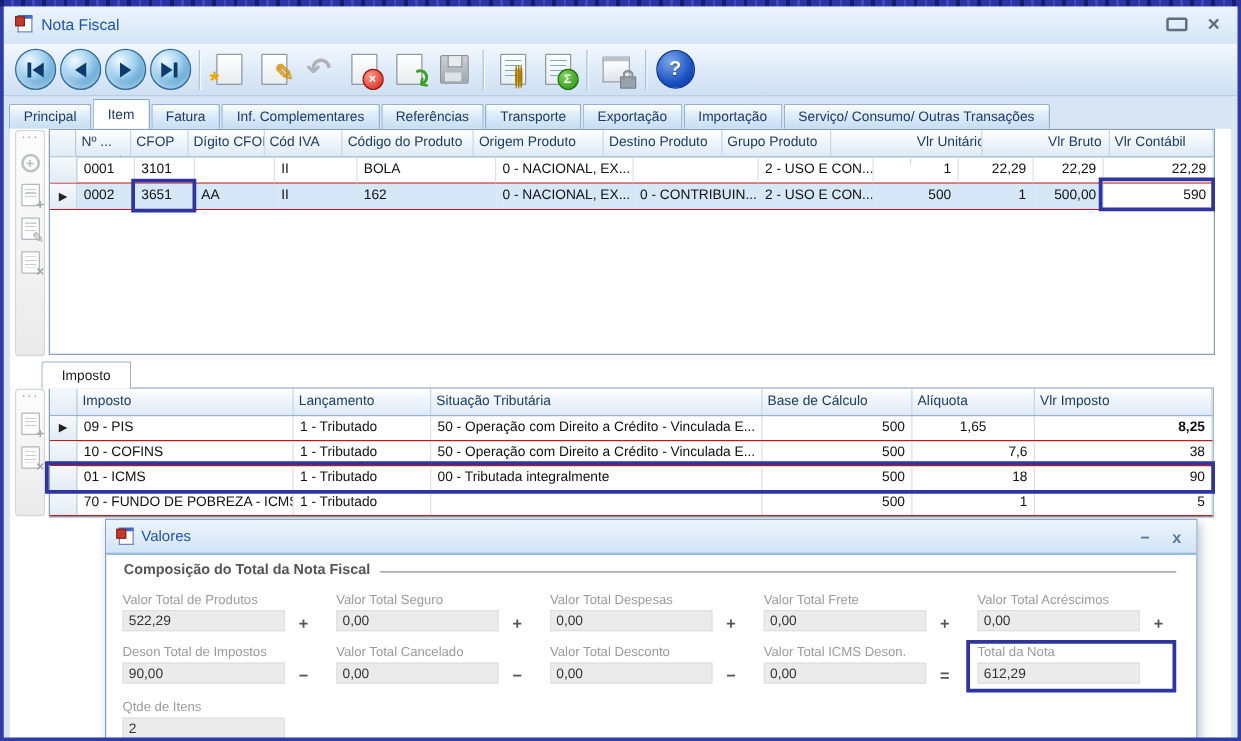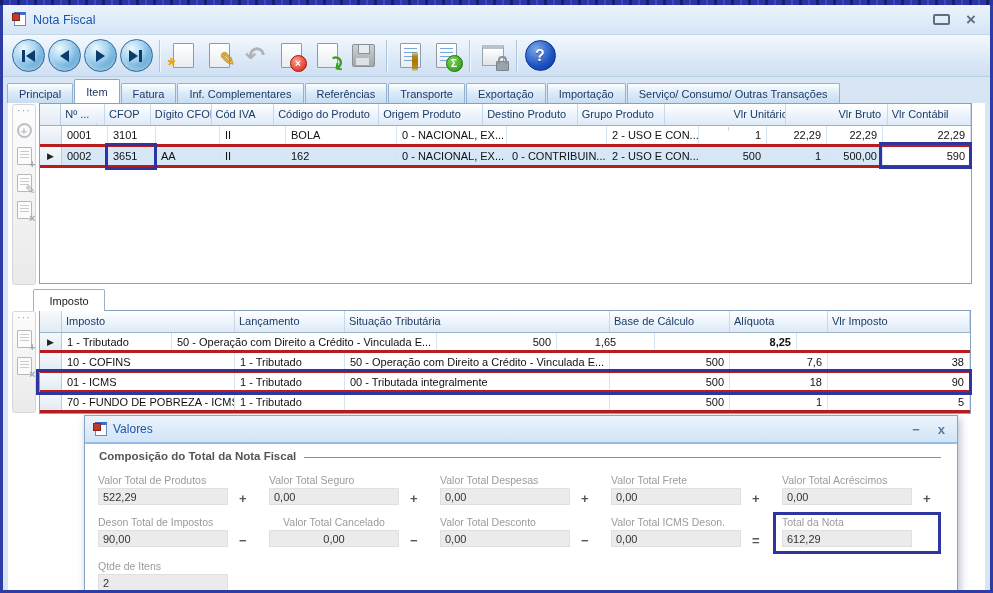--- a/index.html
+++ b/index.html
@@ -66,21 +66,21 @@
          display:flex;align-items:center;justify-content:center;box-sizing:border-box}
   .mdoc{width:13px;height:16px;background:#fcfcfc;border:1px solid #b4b8bc;border-radius:1px;position:relative}
   .mdoc::before{content:"";position:absolute;left:2px;right:2px;top:3px;height:9px;background:repeating-linear-gradient(#c8ccd0 0 1px,transparent 1px 3px)}
   .mdoc .b{position:absolute;right:-5px;bottom:-6px;color:#a2a6aa;font-size:11px;font-weight:bold;font-style:normal}
   .mdoc .p{font-size:12px}
   
   .grid{position:absolute;background:#fff;border:1px solid #86a0c0;box-sizing:border-box}
   .g-head{display:flex;height:22px;background:linear-gradient(#ffffff,#eaf2fb 60%,#dfeaf7);border-bottom:1px solid #9ab2cc;box-sizing:border-box}
   .g-hcell{font-size:11px;color:#1c3c64;padding:4px 4px 0;border-right:1px solid #c6d8ea;box-sizing:border-box;white-space:nowrap;overflow:hidden;display:flex}
   .g-hcell .sort{margin-left:auto;font-size:8px;color:#3a5a7a;padding-top:2px}
-  .g-row{display:flex;border-bottom:3px solid #b91c1c;box-sizing:border-box}
+  .g-row{display:flex;border-bottom:1px solid #b91c1c;box-sizing:border-box}
   .g-cell{font-size:11px;color:#101010;padding:3px 5px 0;border-right:1px solid #d6e4f2;box-sizing:border-box;white-space:nowrap;overflow:hidden}
   .g-cell.num{text-align:right}
   .rowhdr{background:linear-gradient(#f6f9fc,#e2ebf4);border-right:1px solid #b8cce0;display:flex;align-items:center;justify-content:center;
           color:#222;font-size:9px;box-sizing:border-box}
   .imp-tab{position:absolute;left:30px;top:186px;width:72px;height:22px;background:#fff;border:1px solid #9ab2cc;border-bottom:none;
            border-radius:2px 2px 0 0;z-index:4;font-size:11px;color:#1a1a1a;text-align:center;line-height:23px;box-sizing:border-box}
   
   .dlg{position:absolute;left:84px;top:415px;width:874px;height:178px;background:#fff;border:1px solid #88a4c4;z-index:30;
        box-shadow:2px 3px 8px rgba(50,70,110,.35);box-sizing:border-box}
   .dlg-title{height:26px;background:linear-gradient(#ecf4fd,#d2e4f6);border-bottom:2px solid #94bce4;display:flex;align-items:center;padding-left:8px}
@@ -316,20 +316,21 @@
         </div>
         <div class="g-hcell" style="width: 98px;">
           <span>Alíquota</span>
         </div>
         <div class="g-hcell" style="width: 142px;">
           <span>Vlr Imposto</span>
         </div>
       </div>
       <div class="g-row" style="height: 20px;">
         <div class="g-cell rowhdr" style="width: 22px; padding: 0px;">▶</div>
+        <div class="g-cell" style="width: 173px;">09 - PIS</div>
         <div class="g-cell" style="width: 110px;">1 - Tributado</div>
         <div class="g-cell" style="width: 265px;">50 - Operação com Direito a Crédito - Vinculada E...</div>
         <div class="g-cell num" style="width: 120px;">500</div>
         <div class="g-cell num" style="width: 98px; text-align: center;">1,65</div>
         <div class="g-cell num" style="width: 142px; font-weight: bold;">8,25</div>
       </div>
       <div class="g-row" style="height: 20px;">
         <div class="g-cell rowhdr" style="width: 22px; padding: 0px;"></div>
         <div class="g-cell" style="width: 173px;">10 - COFINS</div>
         <div class="g-cell" style="width: 110px;">1 - Tributado</div>
@@ -399,21 +400,21 @@
       <div class="fld" style="left: 697px; top: 58px;">
         <label>Valor Total Acréscimos</label>
         <div class="val">0,00</div>
       </div>
       <span class="op" style="left: 838px; top: 75px;">+</span>
       <div class="fld" style="left: 13px; top: 100px;">
         <label>Deson Total de Impostos</label>
         <div class="val">90,00</div>
       </div>
       <span class="op" style="left: 154px; top: 117px;">−</span>
-      <div class="fld" style="left: 184px; top: 100px; text-align: center;">
+      <div class="fld" style="left: 184px; top: 100px;">
         <label>Valor Total Cancelado</label>
         <div class="val">0,00</div>
       </div>
       <span class="op" style="left: 325px; top: 117px;">−</span>
       <div class="fld" style="left: 355px; top: 100px;">
         <label>Valor Total Desconto</label>
         <div class="val">0,00</div>
       </div>
       <span class="op" style="left: 496px; top: 117px;">−</span>
       <div class="fld" style="left: 526px; top: 100px;">

